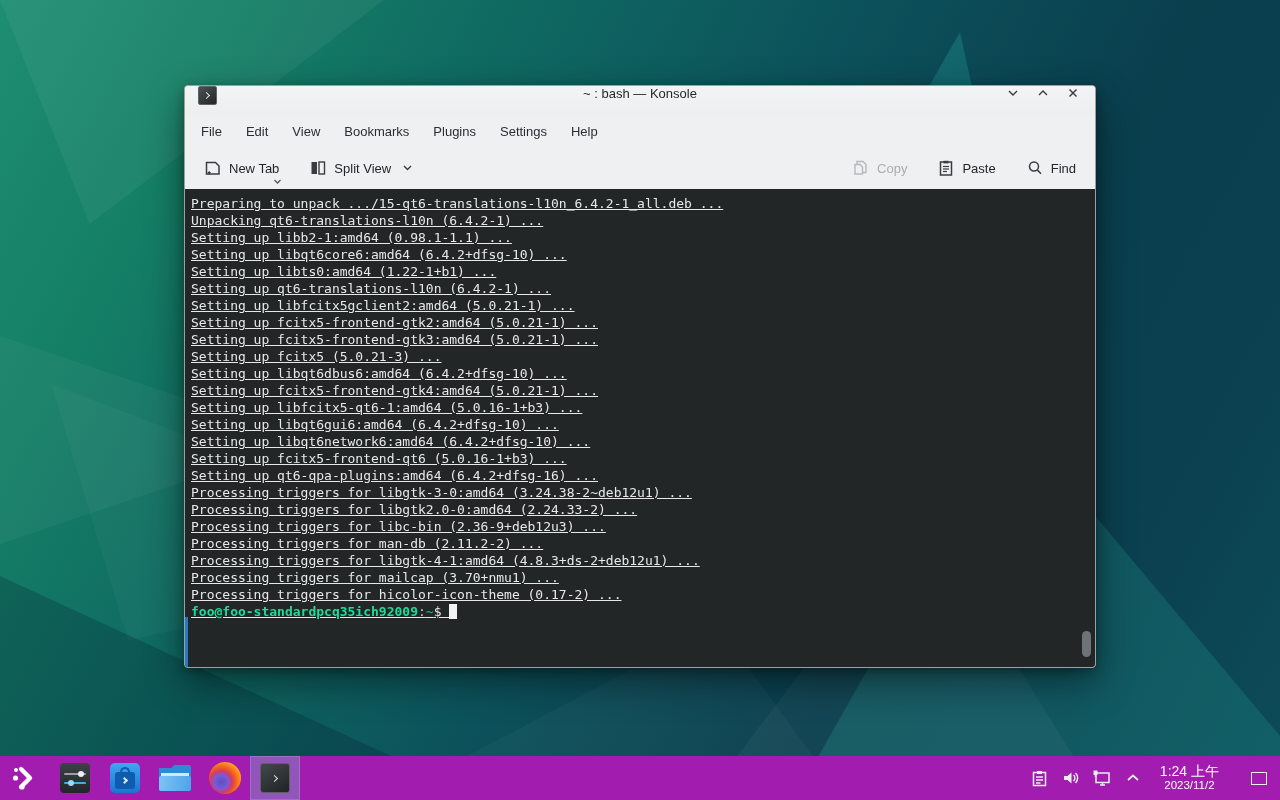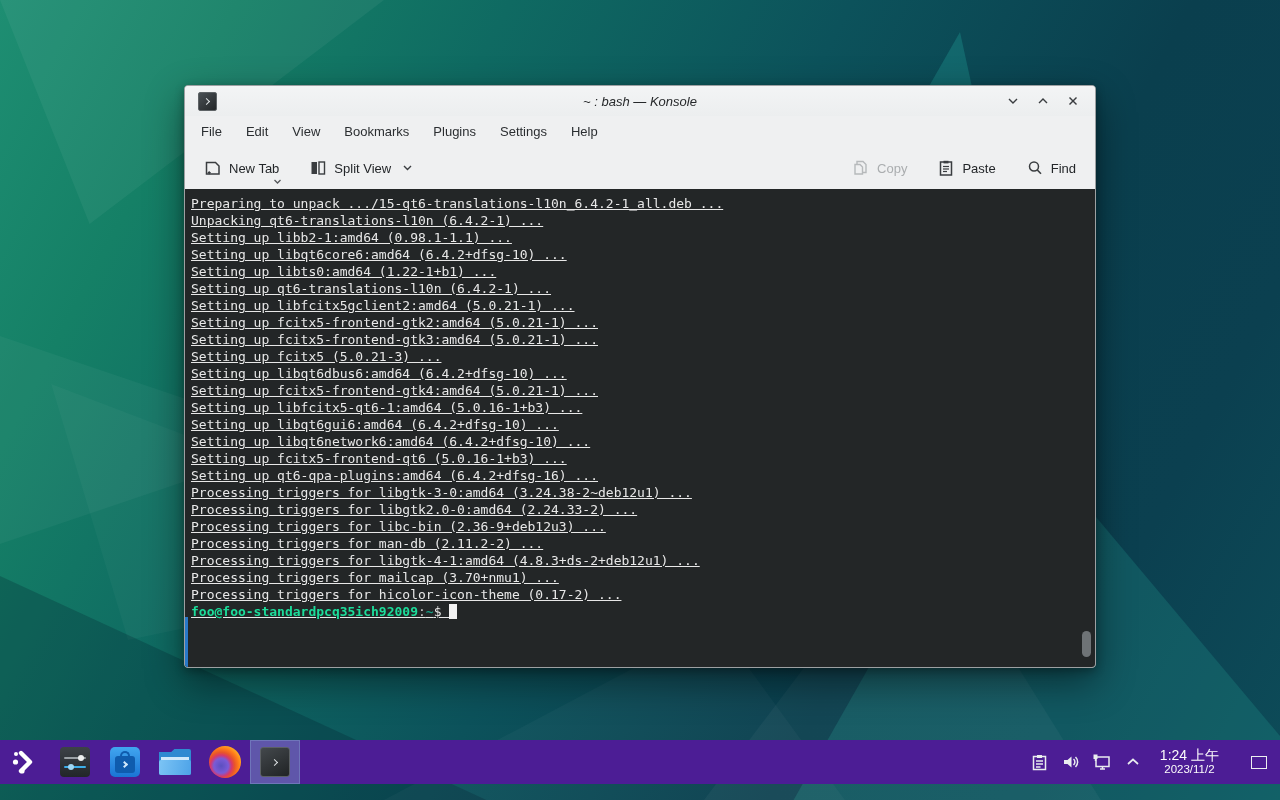--- a/index.html
+++ b/index.html
@@ -23,23 +23,23 @@
   .wp8 { background:rgba(255,255,255,0.03); clip-path:polygon(30% 100%, 56% 78%, 66% 100%); }
 
   
   .window {
     position:absolute; left:184px; top:85px; width:912px; height:583px;
     background:#eff0f1; border:1px solid #9da0a2; border-radius:4px;
     box-shadow: 0 14px 38px rgba(0,0,0,0.45), 0 3px 10px rgba(0,0,0,0.3);
     display:flex; flex-direction:column;
   }
   .titlebar {
-    height:30px; display:flex; align-items:center; padding:0 11px;
+    height:30px; display:flex; align-items:flex-start; padding:0 11px;
     background:linear-gradient(#f3f4f5,#eceeef); border-radius:3px 3px 0 0;
-    position:relative; flex:0 0 auto;font-style:italic;
+    position:relative; flex:0 0 auto;
   }
   .titlebar-icon {
     width:19px; height:19px; margin-left:2px;
     background:linear-gradient(140deg,#4a5054,#232628);
     border:1px solid #5e6putt366; border:1px solid #5e6366; border-radius:2px;
     display:flex; align-items:center; justify-content:center;
   }
   .chev-right { width:5px; height:5px; border-right:1.8px solid #dfe2e4; border-bottom:1.8px solid #dfe2e4; transform:rotate(-45deg); margin-left:-2px; }
   .title-text {
     position:absolute; left:0; right:0; text-align:center;
@@ -71,22 +71,22 @@
   .p-host { color:#1cdc9a; font-weight:bold; }
   .p-colon { color:#c7c9cb; }
   .p-path { color:#16a085; font-weight:bold; }
   .p-dollar { color:#e8e8e8; }
   .cursor { display:inline-block; width:8px; height:15px; background:#f2f2f2; vertical-align:text-bottom; }
   .mark-bar { position:absolute; left:0; bottom:0; width:3px; height:50px; background:#2878c8; }
   .scroll-thumb { position:absolute; right:4px; bottom:10px; width:9px; height:26px; background:#6e7376; border-radius:5px; }
 
   
   .taskbar {
-    position:absolute; left:0; bottom:16px; width:1280px; height:44px;
-    background:#4c1d95; display:flex; align-items:center;
+    position:absolute; left:0; bottom:0; width:1280px; height:44px;
+    background:#a21caf; display:flex; align-items:center;
   }
   .tb-left { display:flex; align-items:center; height:100%; }
   .task-slot { width:50px; height:44px; display:flex; align-items:center; justify-content:center; }
   .task-slot.active { background:rgba(125,180,205,0.38); box-shadow:inset 0 0 0 1px rgba(160,210,235,0.25); }
 
   .icon-settings { width:30px; height:30px; border-radius:4px; background:linear-gradient(#3d4247,#22262a); position:relative; }
   .icon-settings .sl { position:absolute; left:4px; right:4px; height:2px; border-radius:1px; }
   .icon-settings .sl1 { top:10px; background:#9aa0a5; }
   .icon-settings .sl2 { top:19px; background:#3daee9; }
   .icon-settings .kn { position:absolute; width:6px; height:6px; border-radius:50%; }

